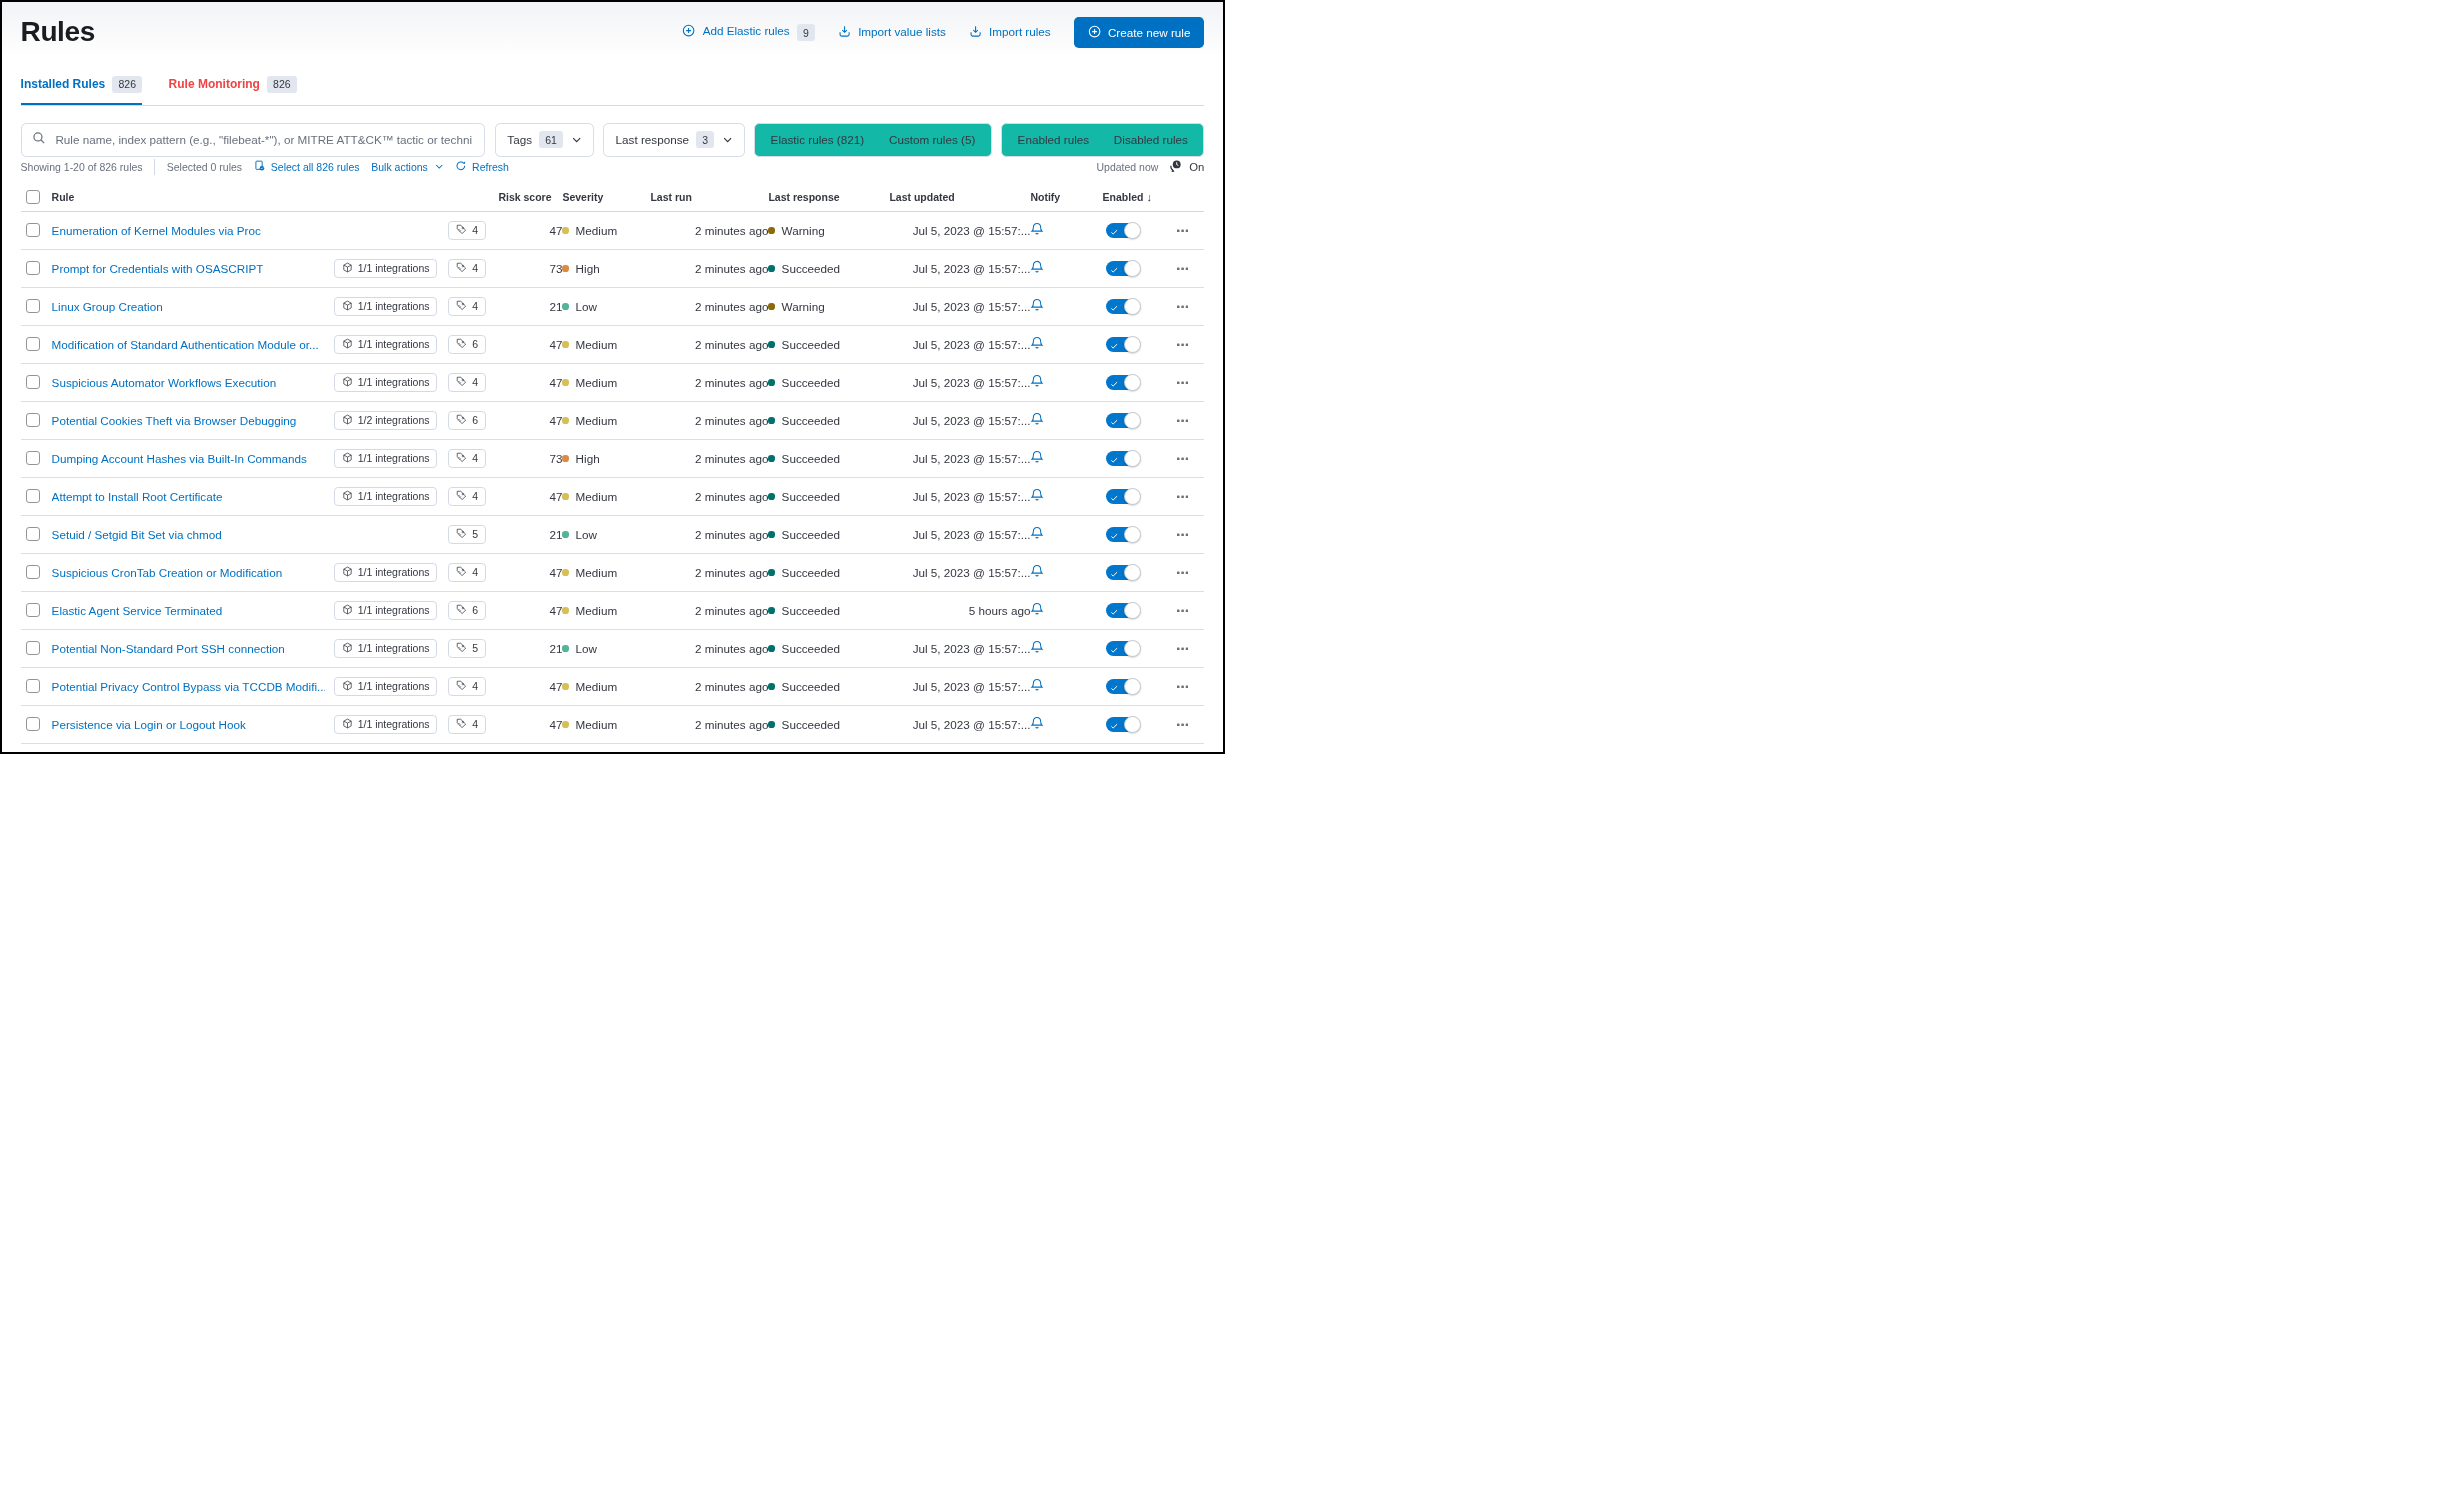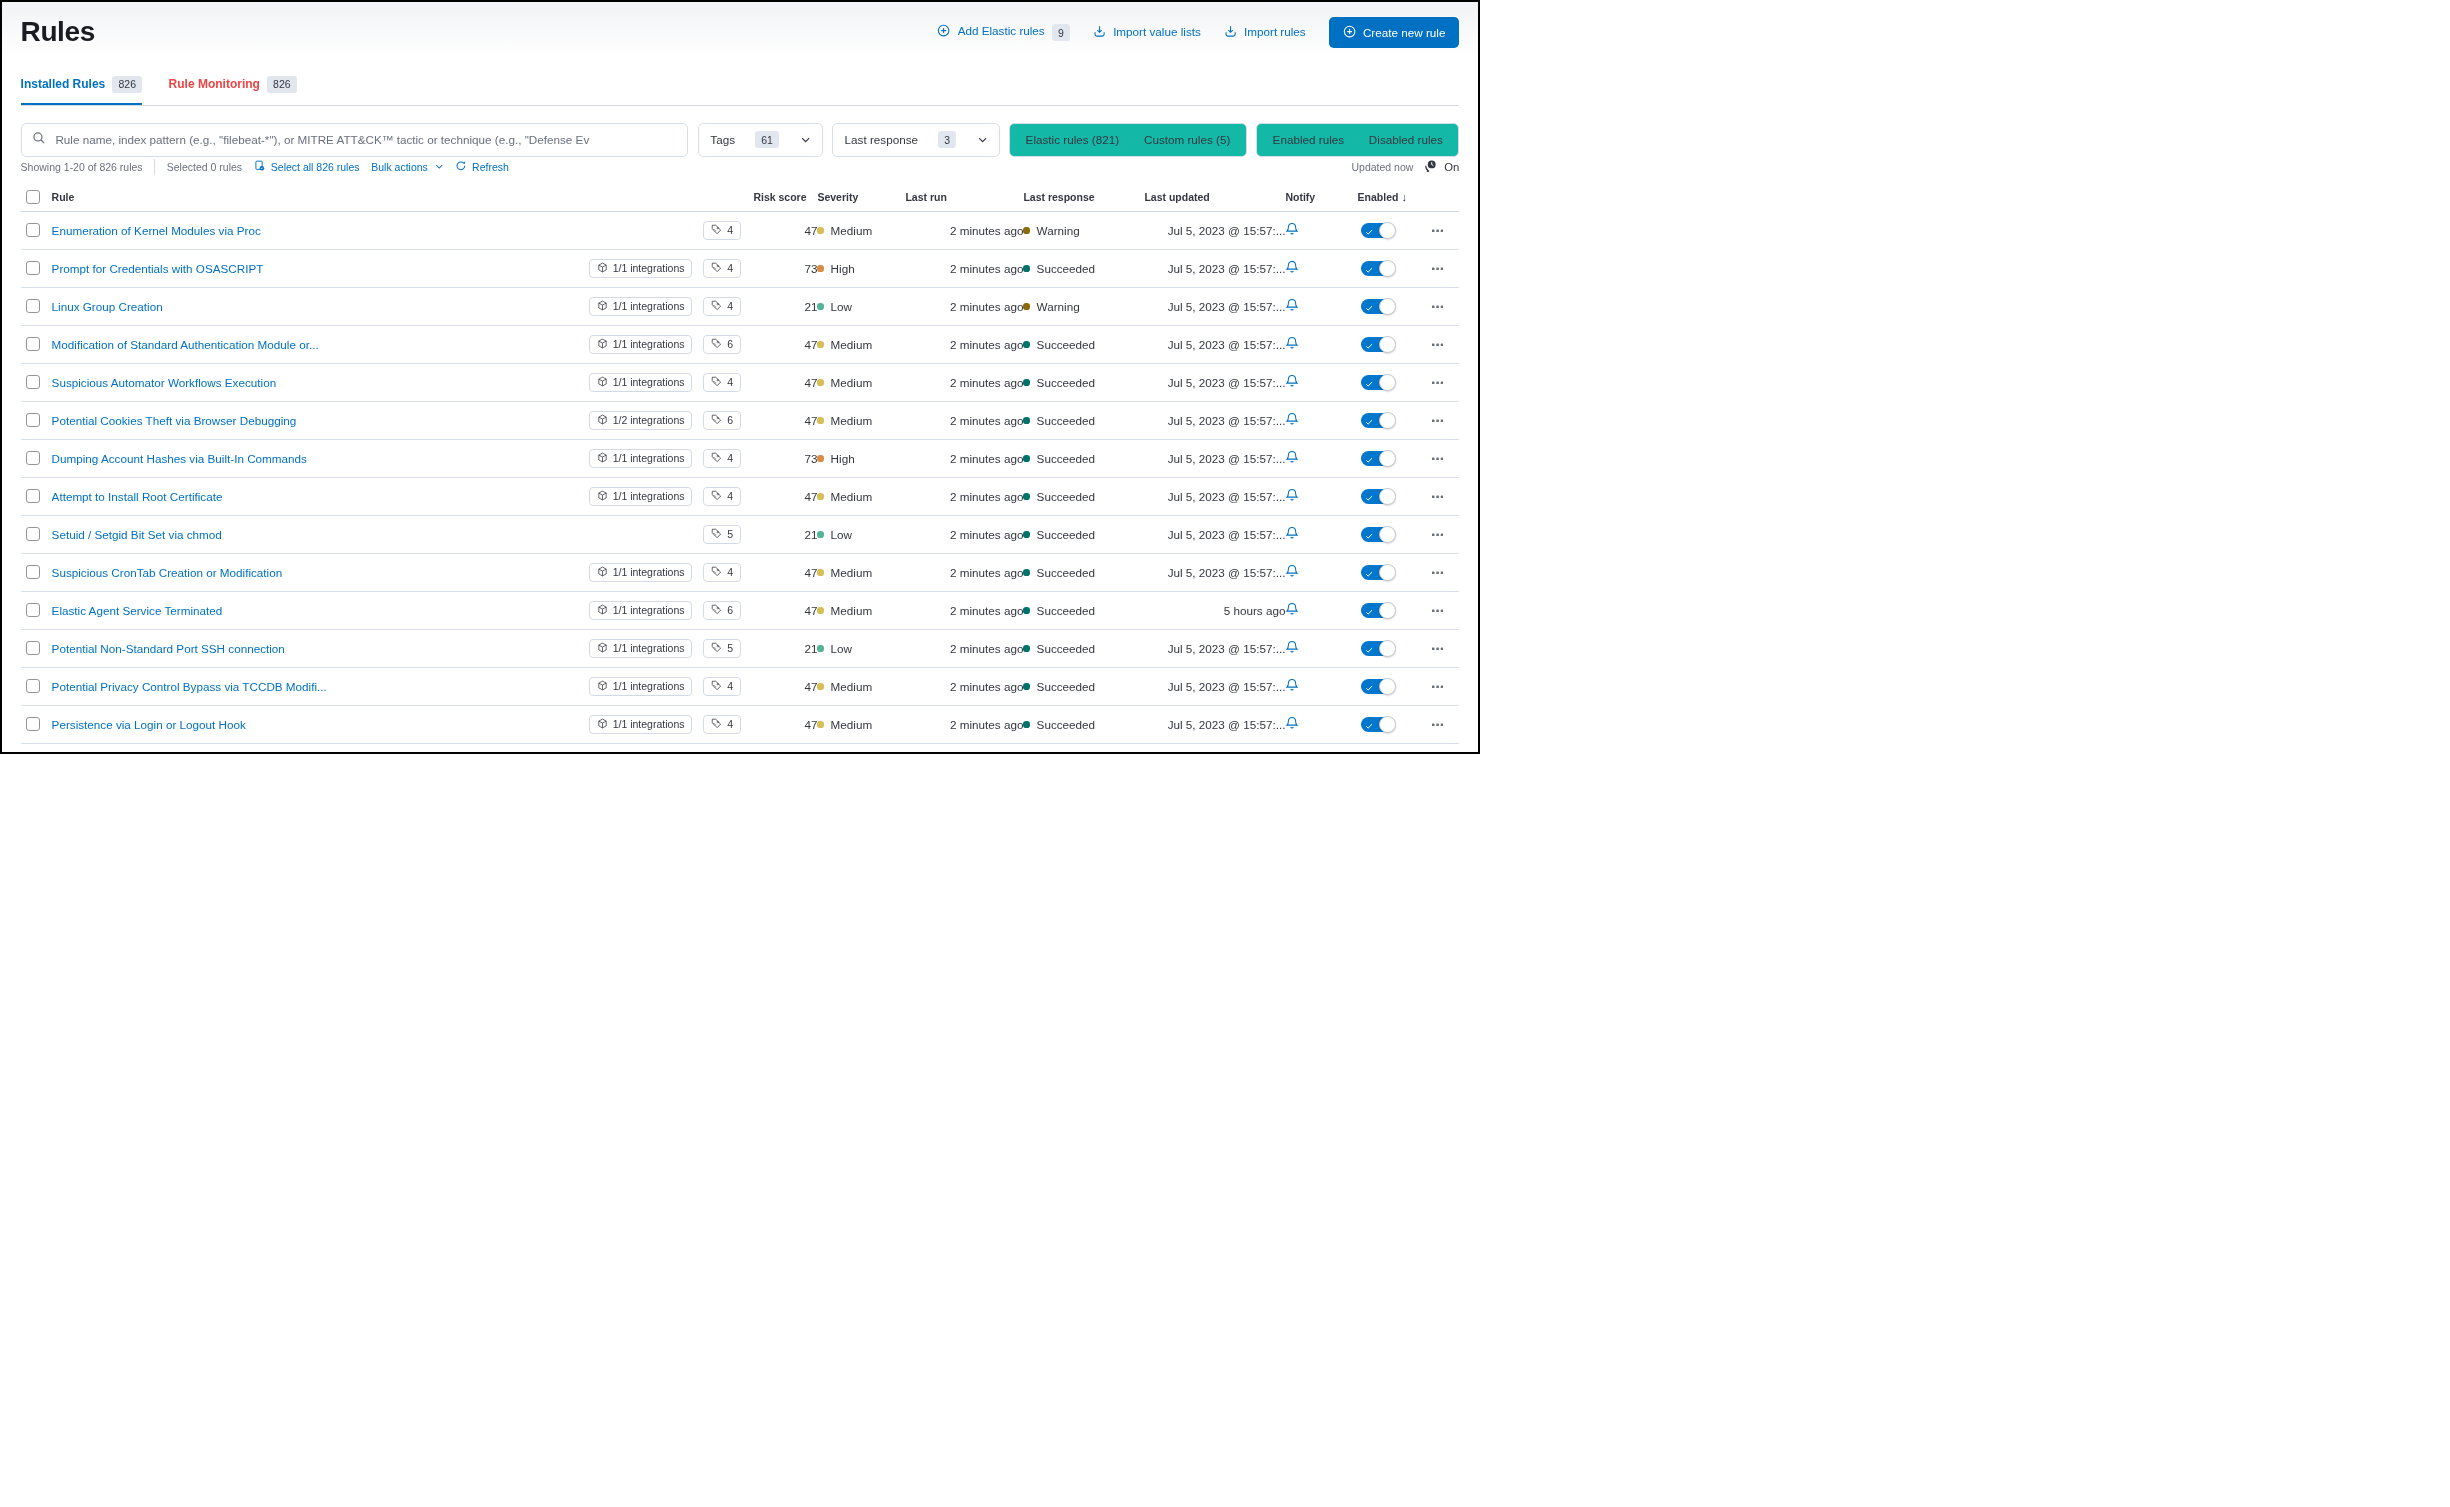--- a/index.html
+++ b/index.html
@@ -1,19 +1,19 @@
 <!DOCTYPE html>
 <html style="font-size:12.4px"><head>
 <meta charset="utf-8">
 <style>
   * { box-sizing: border-box; }
   html,body { margin:0; padding:0; background:#fff; }
   body { font-family:"Liberation Sans","DejaVu Sans",sans-serif; color:#343741; }
 
-  .frame { width:1480px; height:754px; border:2.3px solid #000; background:#fff; position:relative; overflow:hidden; }
+  .frame { width:1225px; height:754px; border:2.3px solid #000; background:#fff; position:relative; overflow:hidden; }
   .top-gradient { position:absolute; top:0; left:0; right:0; height:56px; background:linear-gradient(180deg,#f2f3f6 0%,#ffffff 100%); pointer-events:none; }
   .page { position:relative; padding:0 18.6px; }
 
   
   .header-row { display:flex; align-items:center; justify-content:space-between; padding-top:12.4px; }
   .page-title { font-size:28px; font-weight:700; color:#1a1c21; letter-spacing:-0.4px; line-height:1.3; }
   .header-actions { display:flex; align-items:center; gap:23px; }
   .link-btn { display:flex; align-items:flex-start; gap:7px; color:#0071c2; font-size:11.7px; font-weight:500; cursor:pointer; white-space:nowrap; }
   .count-badge { background:#e1e6ef; color:#343741; border-radius:3.1px; padding:1.6px 6.2px; font-size:10.5px; font-weight:500; line-height:14px; }
   .primary-btn { display:flex; align-items:center; gap:7px; background:#0071c2; color:#fff; font-size:11.7px; font-weight:500; border:none; border-radius:4.7px; height:31px; padding:0 14px; cursor:pointer; }
@@ -23,21 +23,21 @@
   .tab { display:flex; align-items:center; gap:7px; padding-bottom:11.7px; font-size:12px; font-weight:700; position:relative; cursor:pointer; }
   .tab .tab-label { color:#ef4444; }
   .tab.active .tab-label { color:#0071c2; }
   .tab.active::after { content:""; position:absolute; left:0; right:0; bottom:-0.8px; height:2.3px; background:#0071c2; }
 
   
   .filter-row { display:flex; gap:9.3px; margin-top:17px; }
   .search-box { flex:1; height:34px; border:0.8px solid #d6dce8; border-radius:5.4px; background:#fff; display:flex; align-items:center; gap:7.8px; padding:0 10px; }
   .search-box input { border:none; outline:none; flex:1; font-size:11.7px; font-family:inherit; color:#343741; background:transparent; }
   .search-box input::placeholder { color:#69707d; }
-  .filter-box { height:34px; border:0.8px solid #d6dce8; border-radius:5.4px; background:#fff; display:flex; align-items:center; gap:20px; padding:0 11.7px; font-size:11.7px; color:#343741; cursor:pointer; white-space:nowrap; }
+  .filter-box { height:34px; border:0.8px solid #d6dce8; border-radius:5.4px; background:#fff; display:flex; align-items:center; gap:7px; padding:0 11.7px; font-size:11.7px; color:#343741; cursor:pointer; white-space:nowrap; }
   .filter-group { height:34px; border:0.8px solid #d6dce8; border-radius:5.4px; background:#14b8a6; display:flex; align-items:center; gap:0; padding:0 3.1px; }
   .filter-group .group-item { padding:0 12.4px; font-size:11.7px; color:#343741; cursor:pointer; white-space:nowrap; }
   .chevron { margin-left:1.6px; display:flex; }
 
   
   .utility-row { display:flex; align-items:center; gap:11.7px; margin-top:2px; font-size:10.5px; }
   .subdued { color:#69707d; }
   .v-divider { width:0.8px; height:15.5px; background:#d3dae6; }
   .util-link { display:flex; align-items:center; gap:5.4px; color:#0071c2; font-weight:500; cursor:pointer; font-size:10.5px; }
   .util-right { margin-left:auto; display:flex; align-items:center; gap:10px; }

